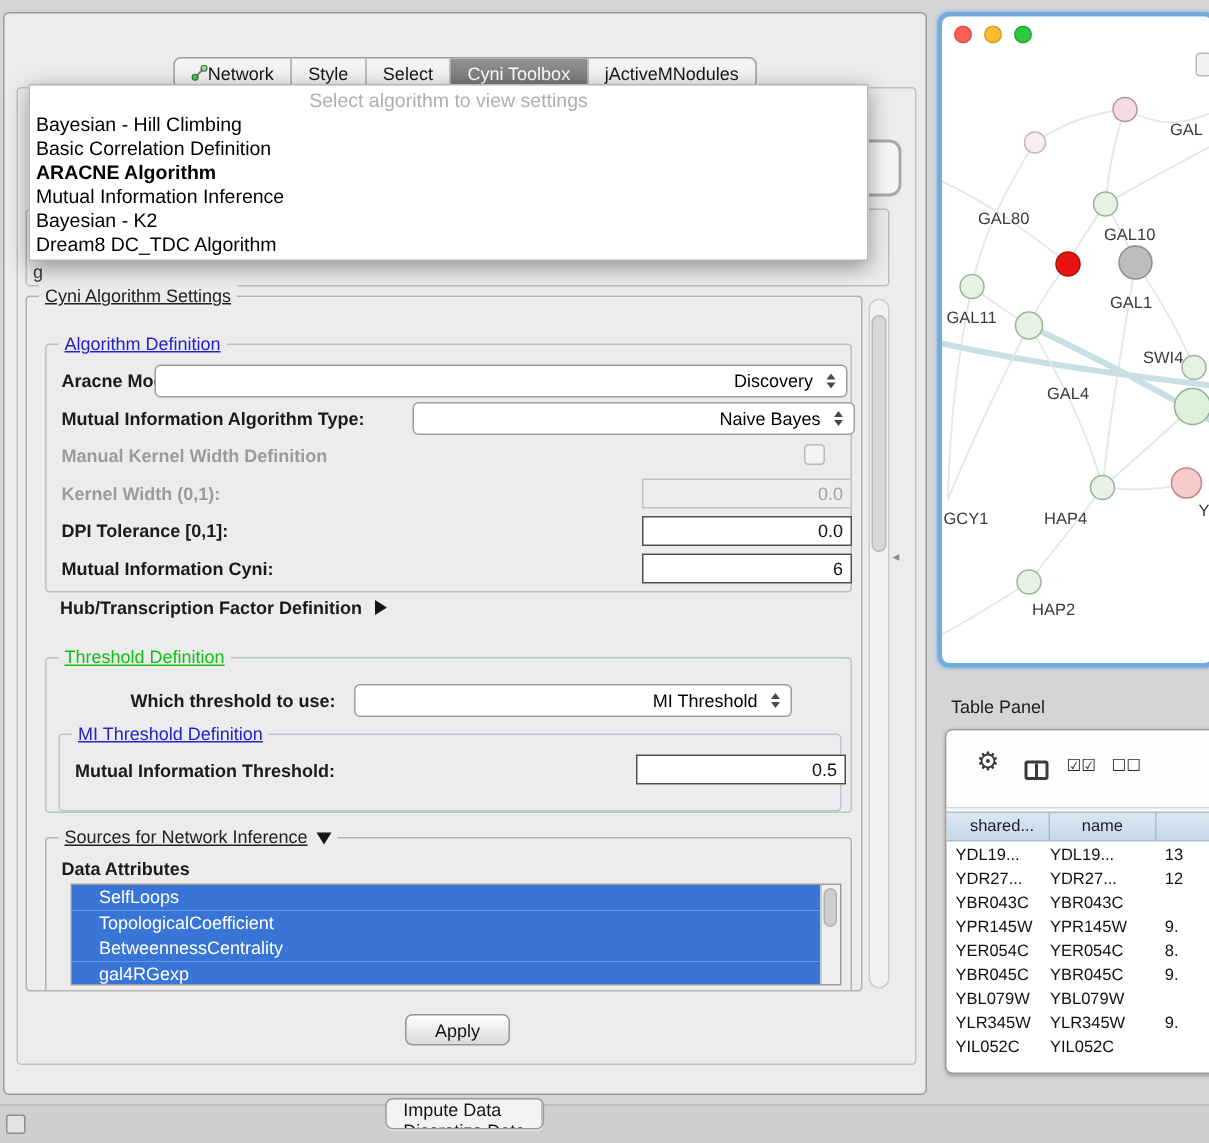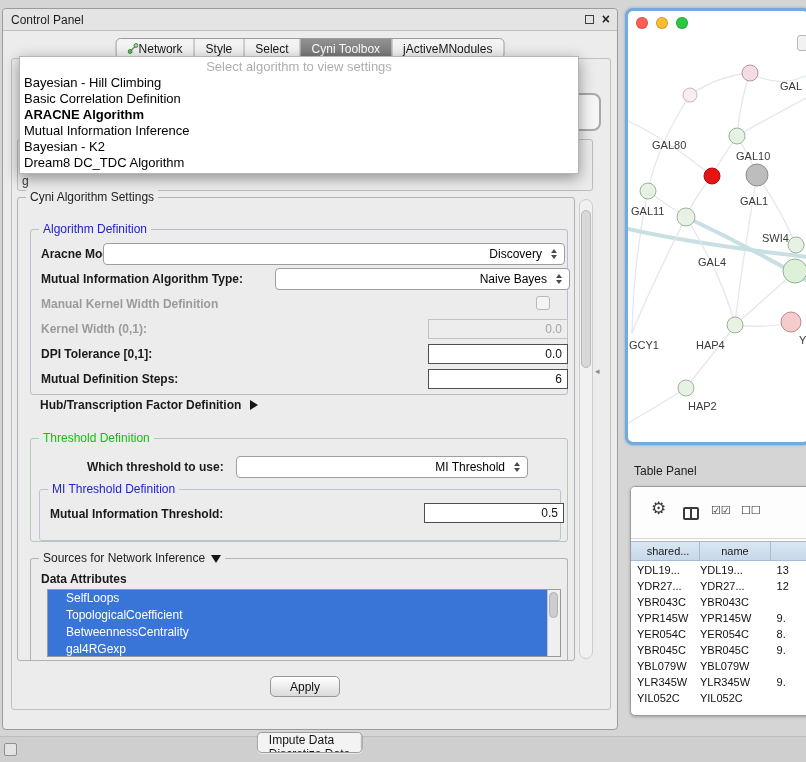--- a/index.html
+++ b/index.html
@@ -43,21 +43,21 @@
     border:1px solid #b5b5b5; box-shadow:0 4px 14px rgba(0,0,0,.40); z-index:50;
     padding:2px 0; font-size:13px; }
   .algo-placeholder { height:16px; line-height:16px; text-align:center; color:#aeaeae; }
   .algo-item { height:16px; line-height:16px; padding-left:4px; color:#000; white-space:nowrap; }
   .algo-item.bold { font-weight:bold; }
 
   
   .group { position:absolute; border:1px solid #b2b2b2; border-radius:3px; }
   .group.nobottom { border-bottom:none; border-radius:3px 3px 0 0; }
   .group-title { position:absolute; top:-8px; left:8px; background:#ececec; padding:0 4px;
-    font-size:12px; white-space:nowrap; color:#222; }
+    font-size:12px; white-space:nowrap; color:#222;text-decoration:underline; }
   .group-title.blue { color:#2222cc; }
   .group-title.green { color:#12c012; }
   .settings-group { left:14px; top:188px; width:558px; height:464px; background:#ececec; z-index:2; }
 
   .lbl { position:absolute; font-size:12px; color:#1a1a1a; white-space:nowrap; line-height:14px; }
   .lbl.b, .lbl-inline.b { font-weight:bold; }
   .lbl.dis { color:#9b9b9b; }
   .lbl-inline { font-size:12px; color:#1a1a1a; white-space:nowrap; }
 
   .combo { position:absolute; height:22px; background:#fff; border:1px solid #9e9e9e;
@@ -143,27 +143,20 @@
     background:#cfcfcf; border-top:1px solid #bcbcbc; }
   .mini-icon { position:absolute; left:4px; top:6px; width:13px; height:13px;
     border:1px solid #8f8f8f; background:#e3e3e3; border-radius:2px; }
 </style>
 </head>
 <body>
 
 <div id="screen">
 
   <section class="cp-window">
-    <div class="cp-titlebar">
-      <span class="cp-title">Control Panel</span>
-      <span class="tb-icons">
-        <span class="float-box"></span>
-        <span class="tb-close">×</span>
-      </span>
-    </div>
 
     <div class="content-frame"></div>
     <div class="seg-bar top-tabs" id="top-tabs">
         <div class="seg-tab">
           <span class="net-glyph">
             <svg width="11" height="11" viewBox="0 0 11 11">
               <line x1="2.5" y1="8.5" x2="8.5" y2="2.5" stroke="#7a7a7a" stroke-width="1.2"></line>
               <circle cx="2.5" cy="8.5" r="2" fill="#57c257" stroke="#2e7d2e" stroke-width="0.8"></circle>
               <circle cx="8.5" cy="2.5" r="2" fill="#9fd49f" stroke="#2e7d2e" stroke-width="0.8"></circle>
             </svg>
@@ -231,21 +224,21 @@
         <span class="lbl b dis" style="left:10px;top:92px">Kernel Width (0,1):</span>
         <div class="tfield dis" style="left:397px;top:89px;width:140px">
           <span>0.0</span>
         </div>
 
         <span class="lbl b" style="left:10px;top:117px">DPI Tolerance [0,1]:</span>
         <div class="tfield" style="left:397px;top:114px;width:140px">
           <span>0.0</span>
         </div>
 
-        <span class="lbl b" style="left:10px;top:142px">Mutual Definition Steps:</span>
+        <span class="lbl b" style="left:10px;top:142px">Mutual Information Cyni:</span>
         <div class="tfield" style="left:397px;top:139px;width:140px">
           <span>6</span>
         </div>
       </div>
 
       <div class="hub-row" style="left:22px;top:200px">
         <span class="lbl-inline b">Hub/Transcription Factor Definition</span>
         <i class="tri-right"></i>
       </div>
 

